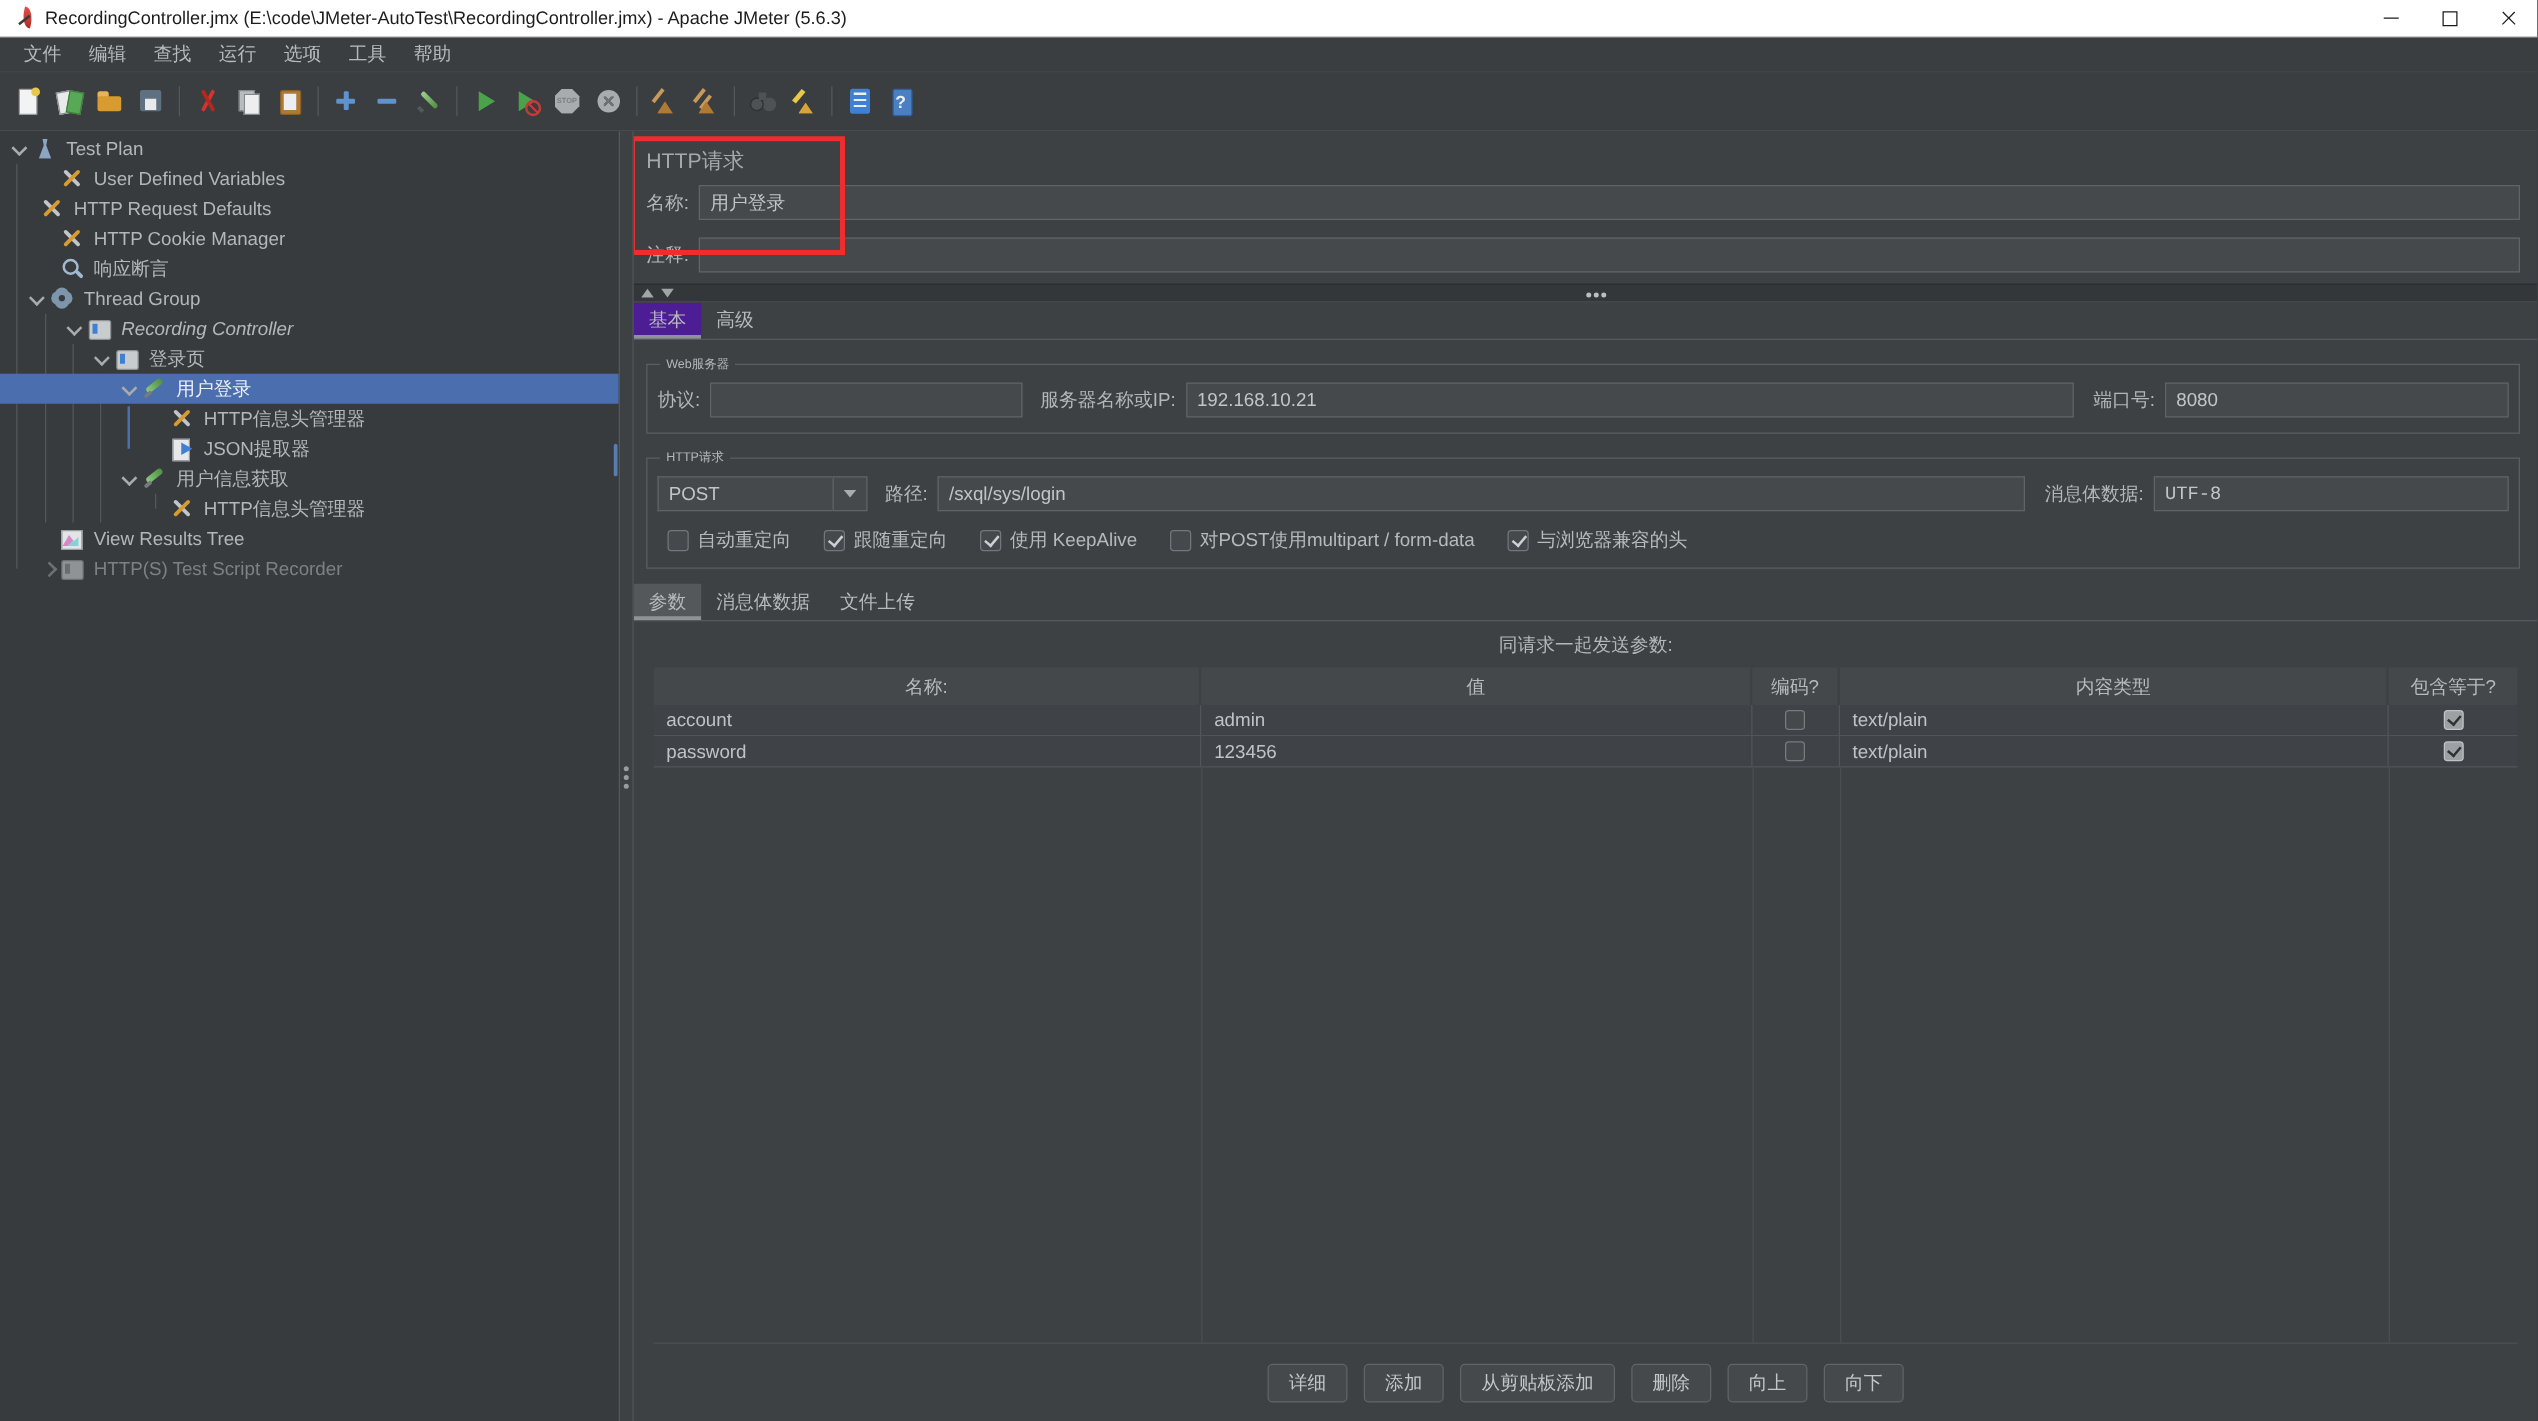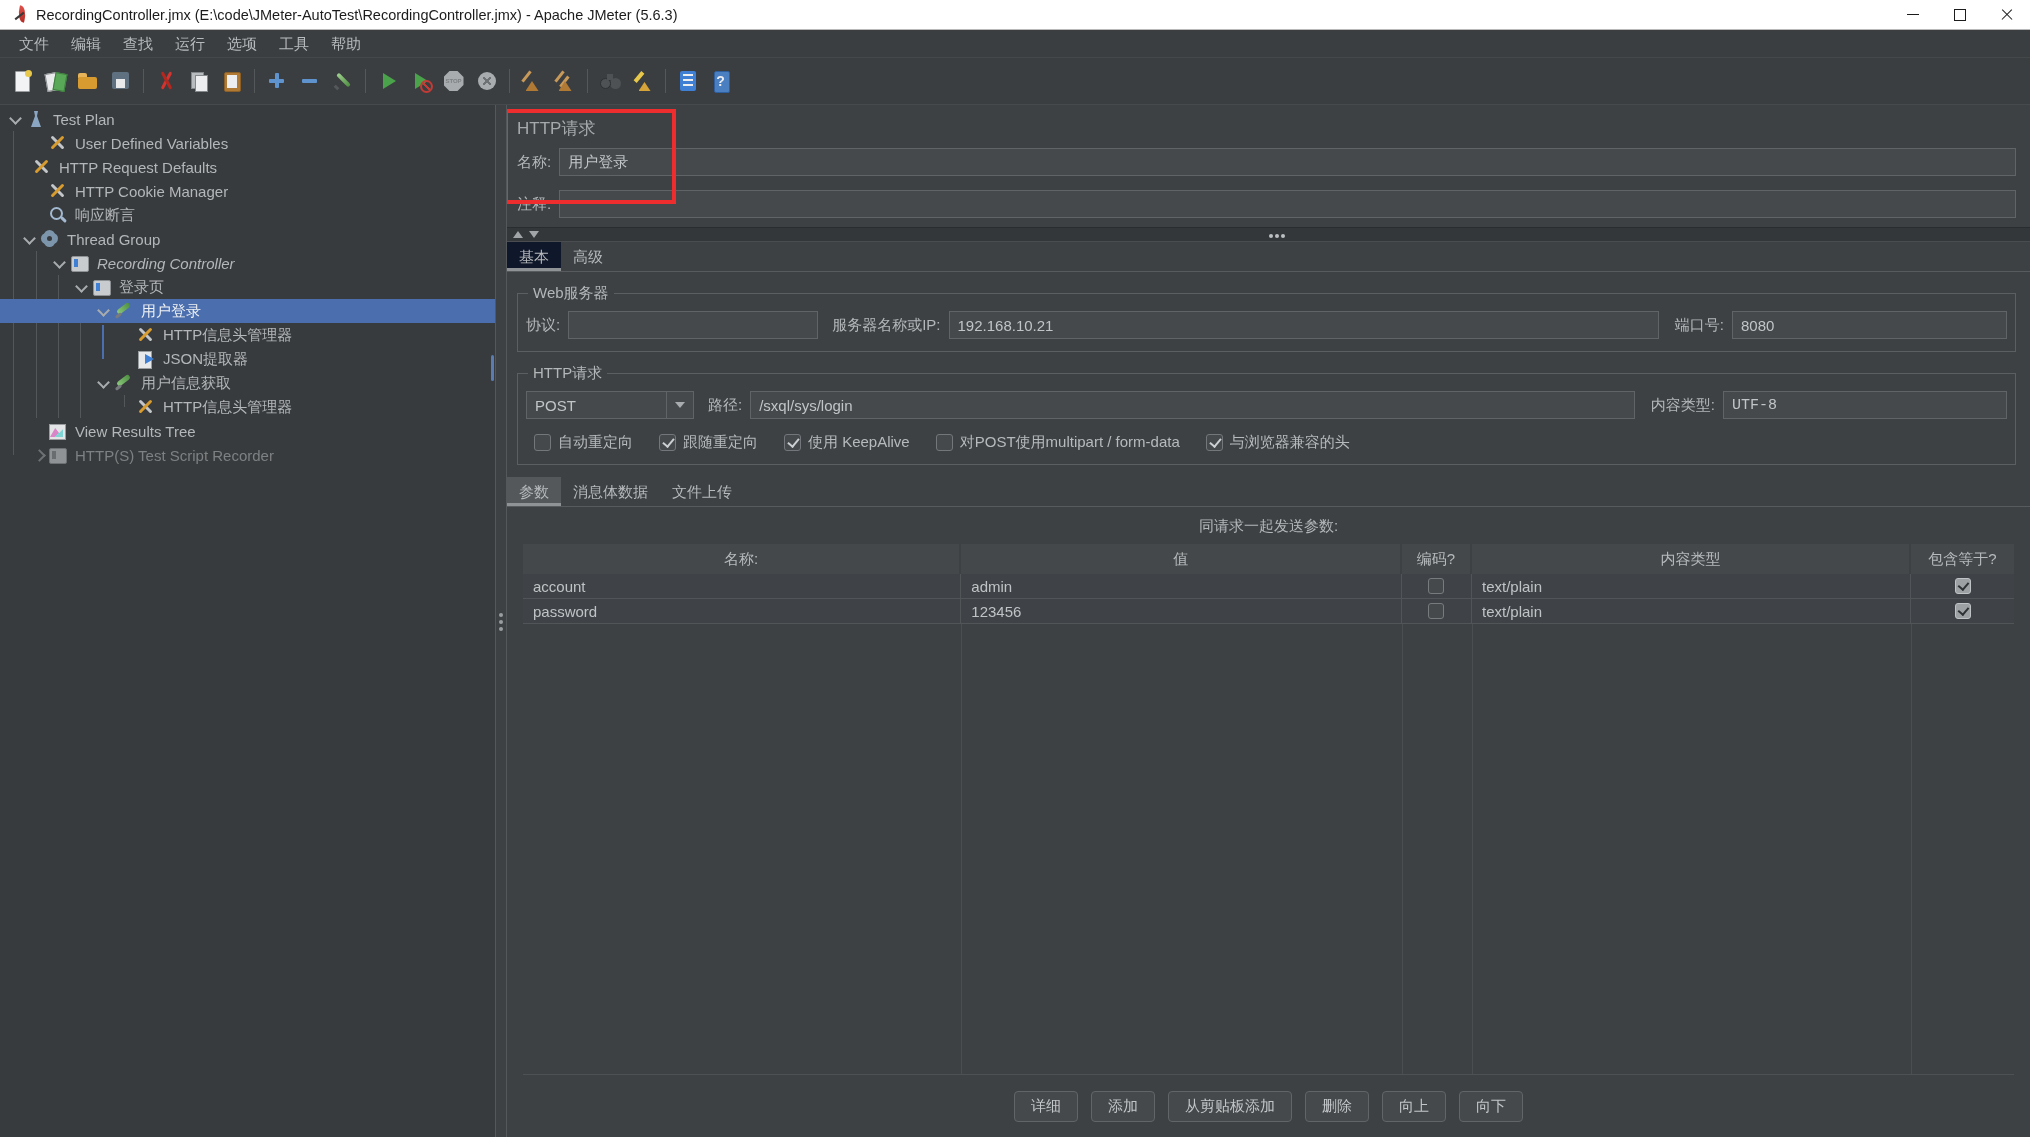--- a/index.html
+++ b/index.html
@@ -119,23 +119,23 @@
   .flabel { color:#b4b7b9; flex:none; margin-right:8px; }
   .tinput { height:28px; background:#45494b; border:1px solid #616466; color:#c2c5c7; font-size:15px; font-family:inherit; padding:0 8px; outline:none; }
   .grow { flex:1; }
   .collapse-bar { margin-top:9px; height:15px; background:#34373a; border-top:1px solid #2a2d2f; border-bottom:1px solid #4a4d4f; position:relative; display:flex; align-items:center; padding-left:6px; gap:6px; }
   .sarr { width:0; height:0; border-left:5px solid transparent; border-right:5px solid transparent; }
   .sarr.up { border-bottom:7px solid #a2a5a7; }
   .sarr.down { border-top:7px solid #a2a5a7; }
   .hdots { position:absolute; left:50%; top:6px; width:4px; height:4px; background:#bcbfc1; border-radius:50%; box-shadow:6px 0 0 #bcbfc1,12px 0 0 #bcbfc1; }
   .tabbar { display:flex; border-bottom:1px solid #585b5d; height:30px; }
   .tab { padding:0 12px; line-height:30px; color:#b7babc; }
-  .tab.active { background:#0f172a; box-shadow:inset 0 -3px 0 #8f9395; }
+  .tab.active { background:#4c1d95; box-shadow:inset 0 -3px 0 #8f9395; }
   fieldset.group { border:1px solid #5c5f61; margin:12px 14px 0 10px; padding:4px 8px 12px 8px; }
-  fieldset.group legend { padding:0 5px; margin-left:2px; color:#b4b7b9; font-size:15px; }
+  fieldset.group legend { padding:0 5px; margin-left:2px; color:#b4b7b9; font-size:10px; }
   .combo { display:flex; height:28px; flex:none; }
   .combo-value { width:140px; background:#45494b; border:1px solid #616466; border-right:none; color:#c2c5c7; display:flex; align-items:center; padding:0 8px; }
   .combo-arrow { width:28px; background:#45494b; border:1px solid #616466; display:flex; align-items:center; justify-content:center; }
   .combo-arrow::before { content:""; border-left:5px solid transparent; border-right:5px solid transparent; border-top:6px solid #a9acae; }
   .optrow { display:flex; align-items:center; gap:26px; margin:14px 0 0 8px; }
   .opt { display:flex; align-items:center; gap:7px; }
   .cb { width:17px; height:17px; background:#45494b; border:1px solid #73767a; border-radius:3px; position:relative; flex:none; }
   .cb.checked::after { content:""; position:absolute; left:5px; top:1px; width:5px; height:9px; border-right:2px solid #cdd0d2; border-bottom:2px solid #cdd0d2; transform:rotate(40deg); }
   .param-tabbar { margin-top:12px; }
   .param-tabbar .tab.active { background:#54585b; }
@@ -398,21 +398,21 @@
 
     <fieldset class="group">
       <legend>HTTP请求</legend>
       <div style="display:flex; align-items:center; margin-top:4px;">
         <span class="combo">
           <span class="combo-value">POST</span>
           <span class="combo-arrow"></span>
         </span>
         <span class="flabel" style="margin-left:14px">路径:</span>
         <input class="tinput grow" value="/sxql/sys/login" style="">
-        <span class="flabel" style="margin-left:16px">内容类型:</span>
+        <span class="flabel" style="margin-left:16px">消息体数据:</span>
         <input class="tinput" style="width: 284px; font-family: Liberation Mono, monospace;" value="UTF-8">
       </div>
       <div class="optrow">
 
       <span class="opt">
             <span class="cb"></span>
             <span>自动重定向</span>
           </span>
           <span class="opt">
             <span class="cb checked"></span>

